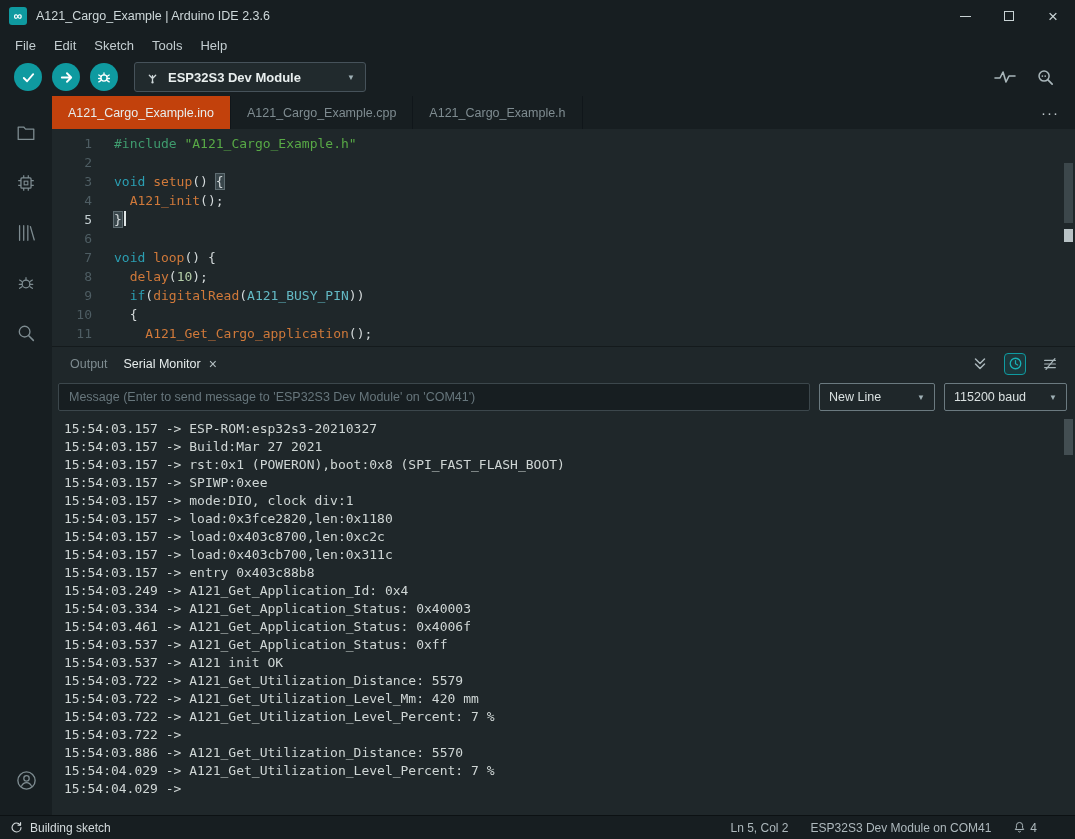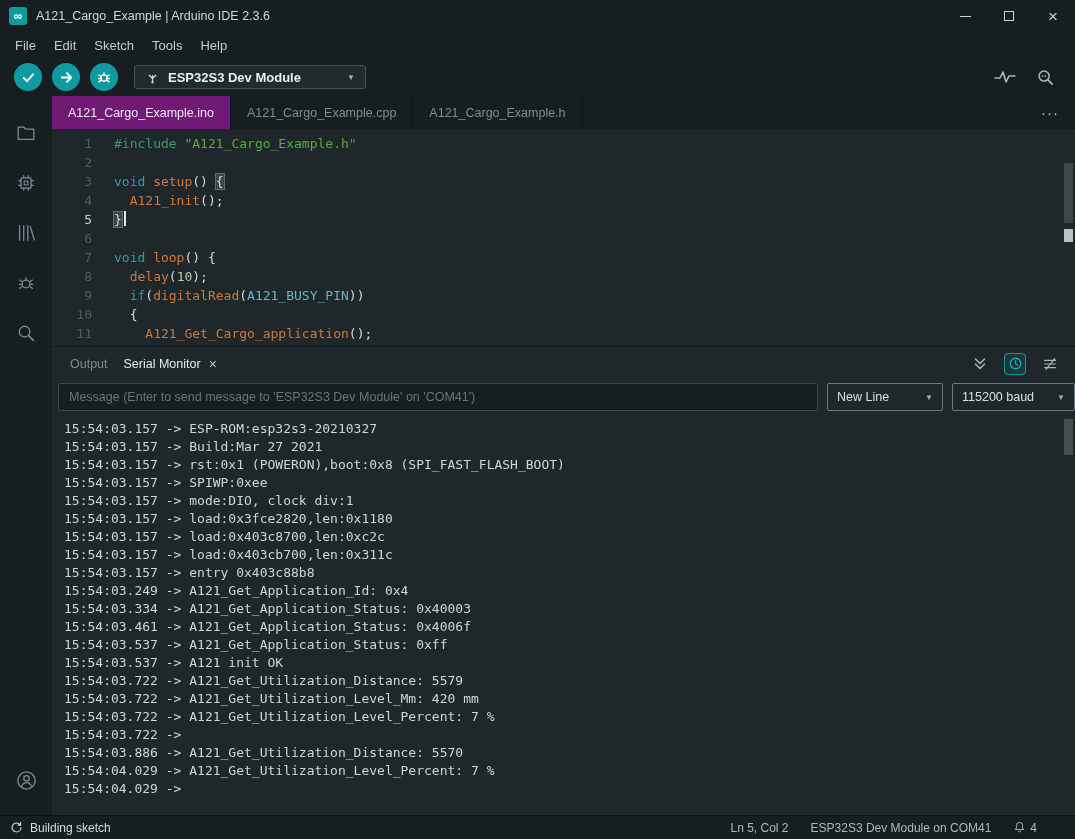--- a/index.html
+++ b/index.html
@@ -24,42 +24,42 @@
   .glyph-close { font-size:17px; line-height:1; }
 
   
   .menubar { height:26px; background:#171e21; display:flex; align-items:center; padding-left:6px; flex:none; }
   .menu-item { padding:3px 9px; color:#c3cdd0; font-size:13px; cursor:default; }
 
   
   .toolbar { height:38px; background:#171e21; display:flex; align-items:center; padding-left:14px; flex:none; }
   .tool-circle { width:28px; height:28px; border-radius:50%; background:#0f9aa0; display:flex;
                  align-items:center; justify-content:center; margin-right:10px; flex:none; }
-  .board-selector { margin-left:6px; height:24px; min-width:232px; background:#212a2d;
+  .board-selector { margin-left:6px; height:30px; min-width:232px; background:#212a2d;
                     border:1px solid #46525a; border-radius:3px; display:flex; align-items:center;
                     padding:0 10px; gap:8px; }
   .board-label { color:#e9efef; font-weight:bold; font-size:13px; flex:1; }
   .caret { font-size:8px; color:#9fb0b5; }
   .toolbar-right { margin-left:auto; display:flex; align-items:center; gap:20px; padding-right:20px; }
   .tool-icon { display:flex; align-items:center; justify-content:center; }
 
   
   .main { flex:1; display:flex; min-height:0; }
   .activitybar { width:52px; background:#171e21; display:flex; flex-direction:column; align-items:center;
                  padding-top:12px; flex:none; }
   .act-icon { width:52px; height:50px; display:flex; align-items:center; justify-content:center; }
   .act-bottom { margin-top:auto; margin-bottom:10px; }
 
   .content { flex:1; display:flex; flex-direction:column; min-width:0; }
 
   
   .tabrow { height:33px; background:#171e21; display:flex; align-items:stretch; flex:none; }
   .etab { padding:0 16px; display:flex; align-items:center; font-size:12.5px; color:#7f8c91;
           border-right:1px solid #10161a; background:#171e21; white-space:nowrap; }
-  .etab.active { background:#701a75; color:#e8eded; }
+  .etab.active { background:#c2410c; color:#e8eded; }
   .tab-more { margin-left:auto; padding-right:16px; display:flex; align-items:center; color:#c0c8cc;
               font-size:15px; letter-spacing:1px; }
 
   
   .editor { height:217px; background:#1f272a; position:relative; padding-top:5px;
             font-family:"DejaVu Sans Mono", monospace; font-size:13px; line-height:19px; flex:none; overflow:hidden; }
   .cline { white-space:pre; height:19px; }
   .ln { display:inline-block; width:62px; padding-right:22px; text-align:right; color:#4e5d63; }
   .ln.cur { color:#c3ced1; }
   .tok-pre { color:#3f9b6e; }
@@ -78,21 +78,21 @@
   
   .panel { flex:1; display:flex; flex-direction:column; min-height:0; border-top:1px solid #141a1c; }
   .panel-header { height:33px; display:flex; align-items:center; padding:0 14px 0 10px; flex:none; }
   .ptab { padding:0 8px; font-size:12.5px; color:#7e8b90; display:flex; align-items:center; gap:8px; }
   .ptab.active { color:#e6ecec; }
   .ptab-close { color:#b7c2c5; font-size:14px; line-height:1; }
   .panel-header-icons { margin-left:auto; display:flex; align-items:center; gap:13px; }
   .ph-icon { display:flex; align-items:center; justify-content:center; width:22px; height:22px; }
   .ph-icon.toggled { border:1px solid #0f9aa0; border-radius:4px; background:rgba(15,154,160,.14); }
 
-  .msg-row { height:34px; display:flex; align-items:center; gap:9px; padding:0 0 0 6px; flex:none; }
+  .msg-row { height:34px; display:flex; align-items:center; gap:9px; padding:0 8px 0 6px; flex:none; }
   .msg-input { flex:1; height:28px; background:#171e21; border:1px solid #3c474c; border-radius:2px;
                color:#d4dadb; font-size:12.5px; padding:0 10px; outline:none;
                font-family:"Liberation Sans", sans-serif; }
   .msg-input::placeholder { color:#67767c; }
   .dropdown { height:28px; border:1px solid #6b7a80; border-radius:2px; background:#1f272a;
               display:flex; align-items:center; padding:0 9px; gap:10px; color:#d9e0e0; font-size:12.5px; }
   .dd-lineending { width:116px; }
   .dd-baud { width:123px; }
   .dropdown .dd-label { flex:1; white-space:nowrap; }
 

